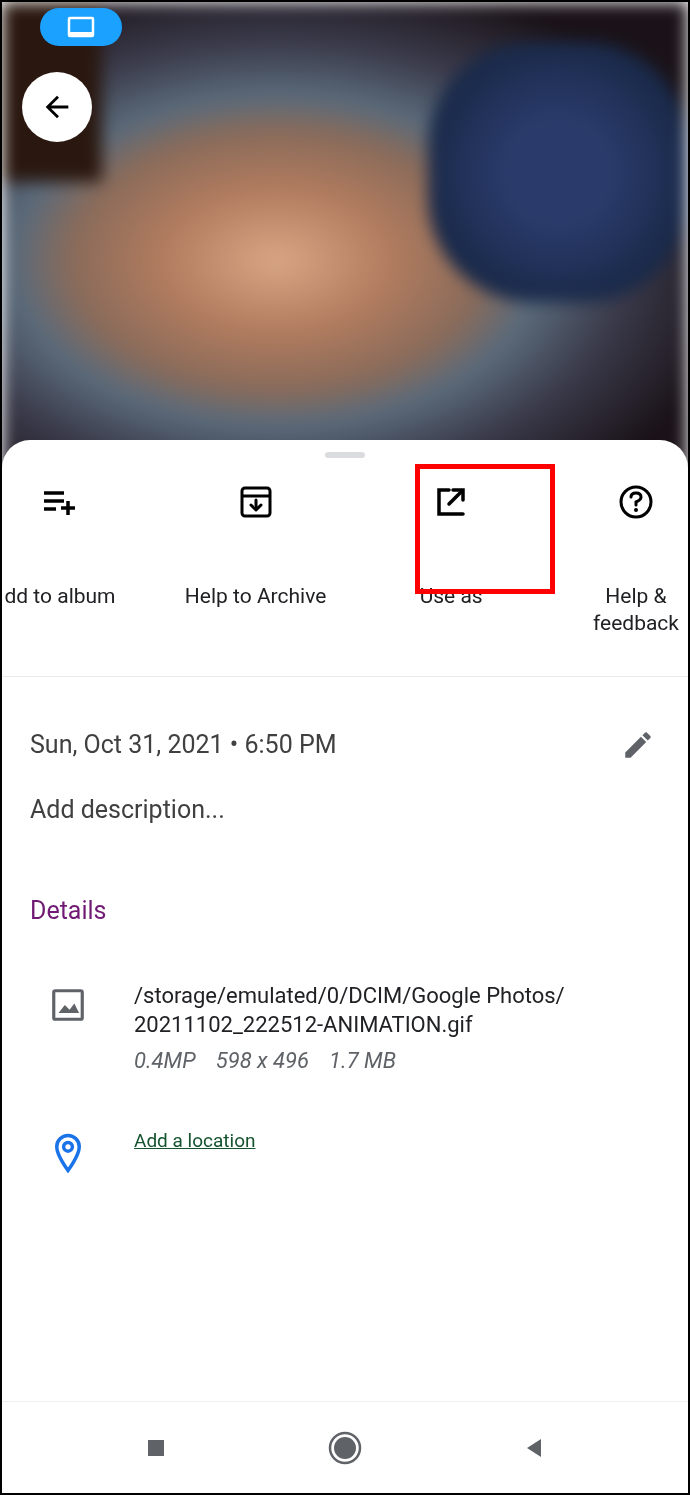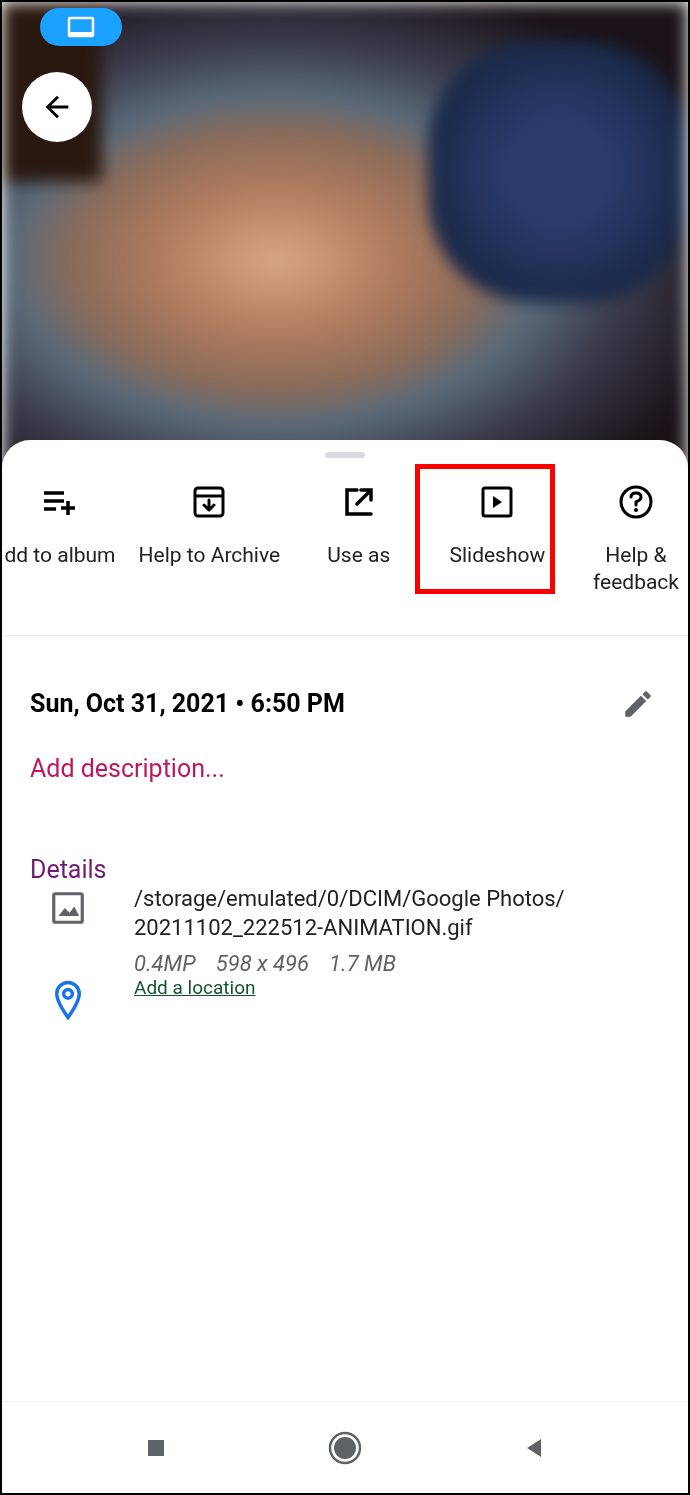--- a/index.html
+++ b/index.html
@@ -123,66 +123,68 @@
     display: flex;
     align-items: center;
     justify-content: center;
   }
   .action-label {
     font-size: 21px;
     color: #202124;
     text-align: center;
     line-height: 1.3;
     white-space: pre-line;
+    margin-top: 41px;
   }
   .highlight-box {
     position: absolute;
     border: 5px solid #ff0000;
     top: -2px;
     left: 415px;
     width: 140px;
     height: 130px;
     pointer-events: none;
     z-index: 60;
   }
   .date-row {
     display: flex;
     justify-content: space-between;
     align-items: center;
     padding: 46px 28px 0 28px;
   }
   .date-text {
     font-size: 25px;
-    color: #000000;
-    font-weight: 700;
+    color: #404040;
+    font-weight: 400;
   }
   .edit-btn {
     width: 44px;
     height: 44px;
     display: flex;
     align-items: center;
     justify-content: center;
     cursor: pointer;
   }
   .description {
     padding: 28px 28px 0 28px;
     font-size: 25px;
-    color: #be185d;
+    color: #404040;
   }
   .details-header {
     padding: 72px 28px 0 28px;
     font-size: 25px;
     color: #701a75;
     font-weight: 400;
   }
   .detail-row {
     display: flex;
     align-items: flex-start;
     gap: 46px;
     padding: 0 28px;
+    margin-top: 56px;
   }
   .detail-icon {
     width: 40px;
     height: 40px;
     flex-shrink: 0;
     display: flex;
     align-items: center;
     justify-content: center;
     margin-left: 18px;
     margin-top: 4px;
@@ -288,29 +290,20 @@
       <div class="action-icon">
         <svg width="34" height="34" viewBox="0 0 34 34">
           <path d="M29 29 L5 29 L5 5 L15 5" fill="none" stroke="#000" stroke-width="3.5" stroke-linecap="round"></path>
           <path d="M29 15 L29 5 L19 5" fill="none" stroke="#000" stroke-width="3.5" stroke-linecap="round"></path>
           <line x1="15" y1="19" x2="28" y2="6" stroke="#000" stroke-width="3.5" stroke-linecap="round"></line>
         </svg>
       </div>
       <div class="action-label">Use as</div>
     </div>
 
-    <div class="action-item">
-      <div class="action-icon">
-        <svg width="34" height="34" viewBox="0 0 34 34">
-          <rect x="3" y="3" width="28" height="28" rx="2" fill="none" stroke="#000" stroke-width="3"></rect>
-          <path d="M13 11 L22 17 L13 23 Z" fill="#000"></path>
-        </svg>
-      </div>
-      <div class="action-label">Slideshow</div>
-    </div>
 
     <div class="action-item">
       <div class="action-icon">
         <svg width="36" height="36" viewBox="0 0 36 36">
           <circle cx="18" cy="18" r="15" fill="none" stroke="#000" stroke-width="3"></circle>
           <path d="M13 13 Q13 9 18 9 Q23 9 23 13 Q23 16 18 18 L18 21" fill="none" stroke="#000" stroke-width="3" stroke-linecap="round"></path>
           <circle cx="18" cy="26" r="2" fill="#000"></circle>
         </svg>
       </div>
       <div class="action-label">Help &amp;

